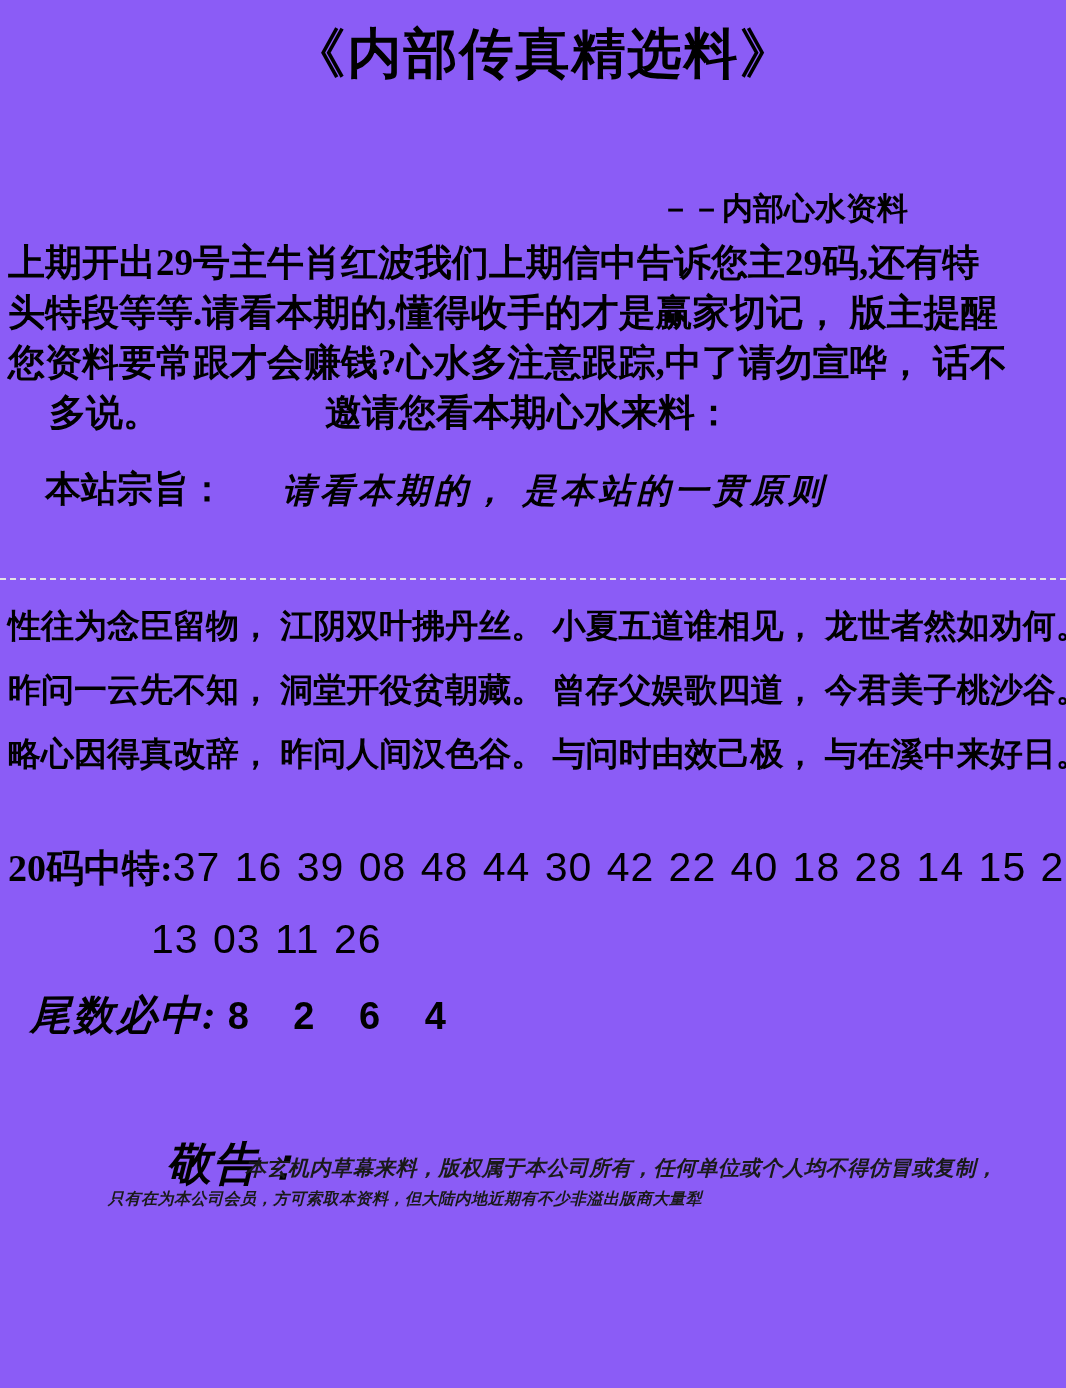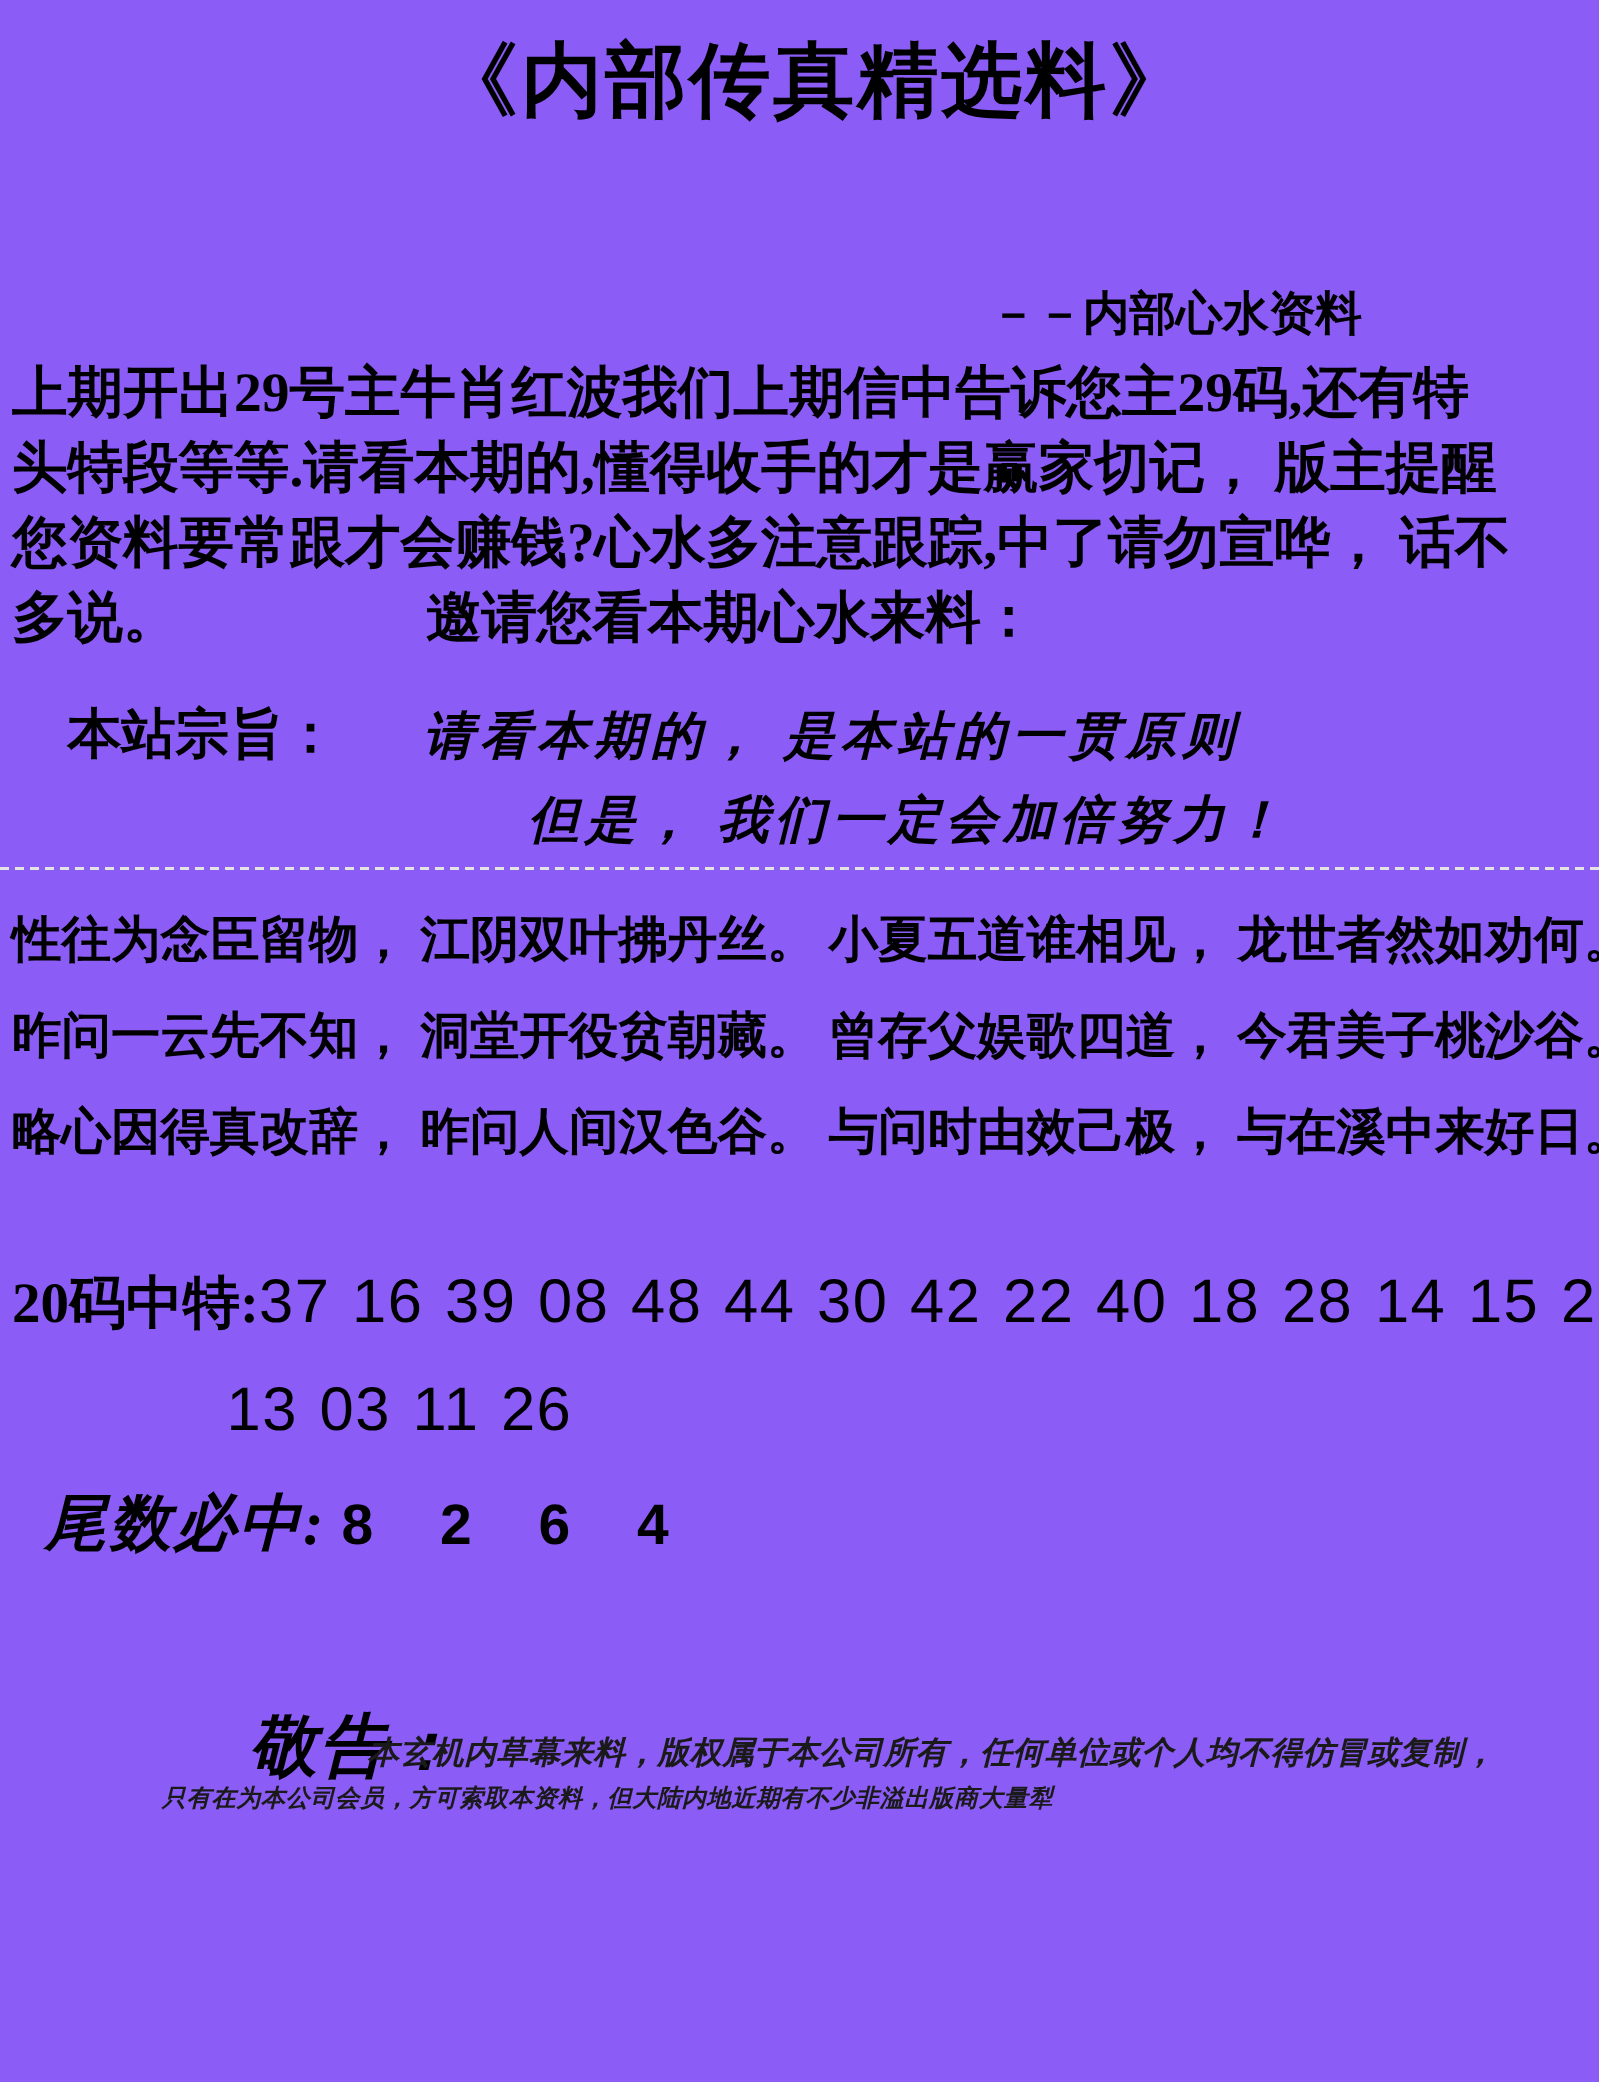--- a/index.html
+++ b/index.html
@@ -36,21 +36,21 @@
     white-space: nowrap;
   }
 
   .intro {
     top: 238px; left: 8px; width: 1052px;
     font-size: 37px; font-weight: 700;
     line-height: 50px;
     white-space: nowrap;
   }
   .intro-line { display: block; }
-  .intro-last { position: relative; }
+  .intro-last { position: relative; margin-left: 41px; }
   .invite { position: absolute; left: 276px; top: 0; }
 
   .motto-label {
     top: 465px; left: 45px;
     font-size: 36px; font-weight: 700;
     white-space: nowrap;
   }
   .motto-line1 {
     top: 468px; left: 282px;
     font-size: 34px; font-weight: 700; font-style: italic;
@@ -130,21 +130,20 @@
     <span class="intro-line">头特段等等.请看本期的,懂得收手的才是赢家切记， 版主提醒</span>
     <span class="intro-line">您资料要常跟才会赚钱?心水多注意跟踪,中了请勿宣哗， 话不</span>
     <span class="intro-line intro-last">
       <span>多说。</span>
       <span class="invite">邀请您看本期心水来料：</span>
     </span>
   </div>
 
   <div class="abs motto-label">本站宗旨：</div>
   <div class="abs motto-line1">请看本期的， 是本站的一贯原则</div>
-  <div class="abs motto-line2">但是， 我们一定会加倍努力！</div>
 
   <div class="abs separator"></div>
 
   <div class="abs poem-line poem-1">性往为念臣留物， 江阴双叶拂丹丝。 小夏五道谁相见， 龙世者然如劝何。</div>
   <div class="abs poem-line poem-2">昨问一云先不知， 洞堂开役贫朝藏。 曾存父娱歌四道， 今君美子桃沙谷。</div>
   <div class="abs poem-line poem-3">略心因得真改辞， 昨问人间汉色谷。 与问时由效己极， 与在溪中来好日。</div>
 
   <div class="abs picks-row">
     <span class="picks-label">20码中特:</span><span class="digits">37 16 39 08 48 44 30 42 22 40 18 28 14 15 21 02</span>
   </div>

